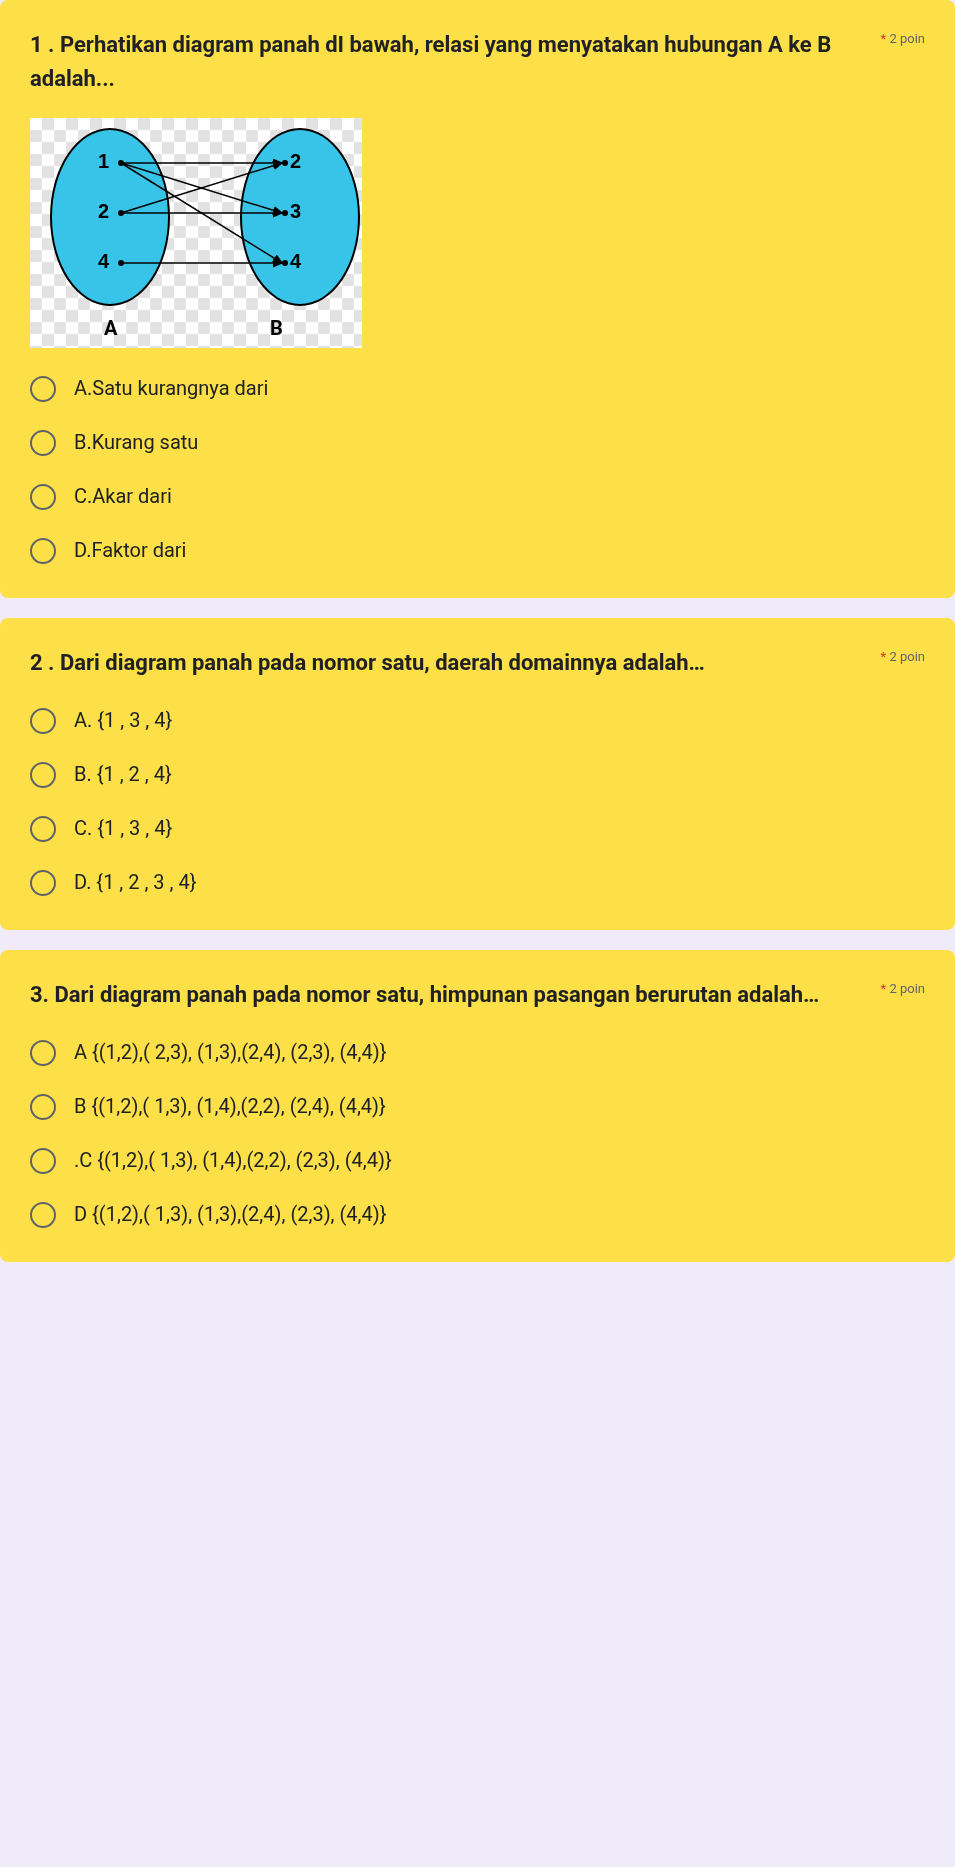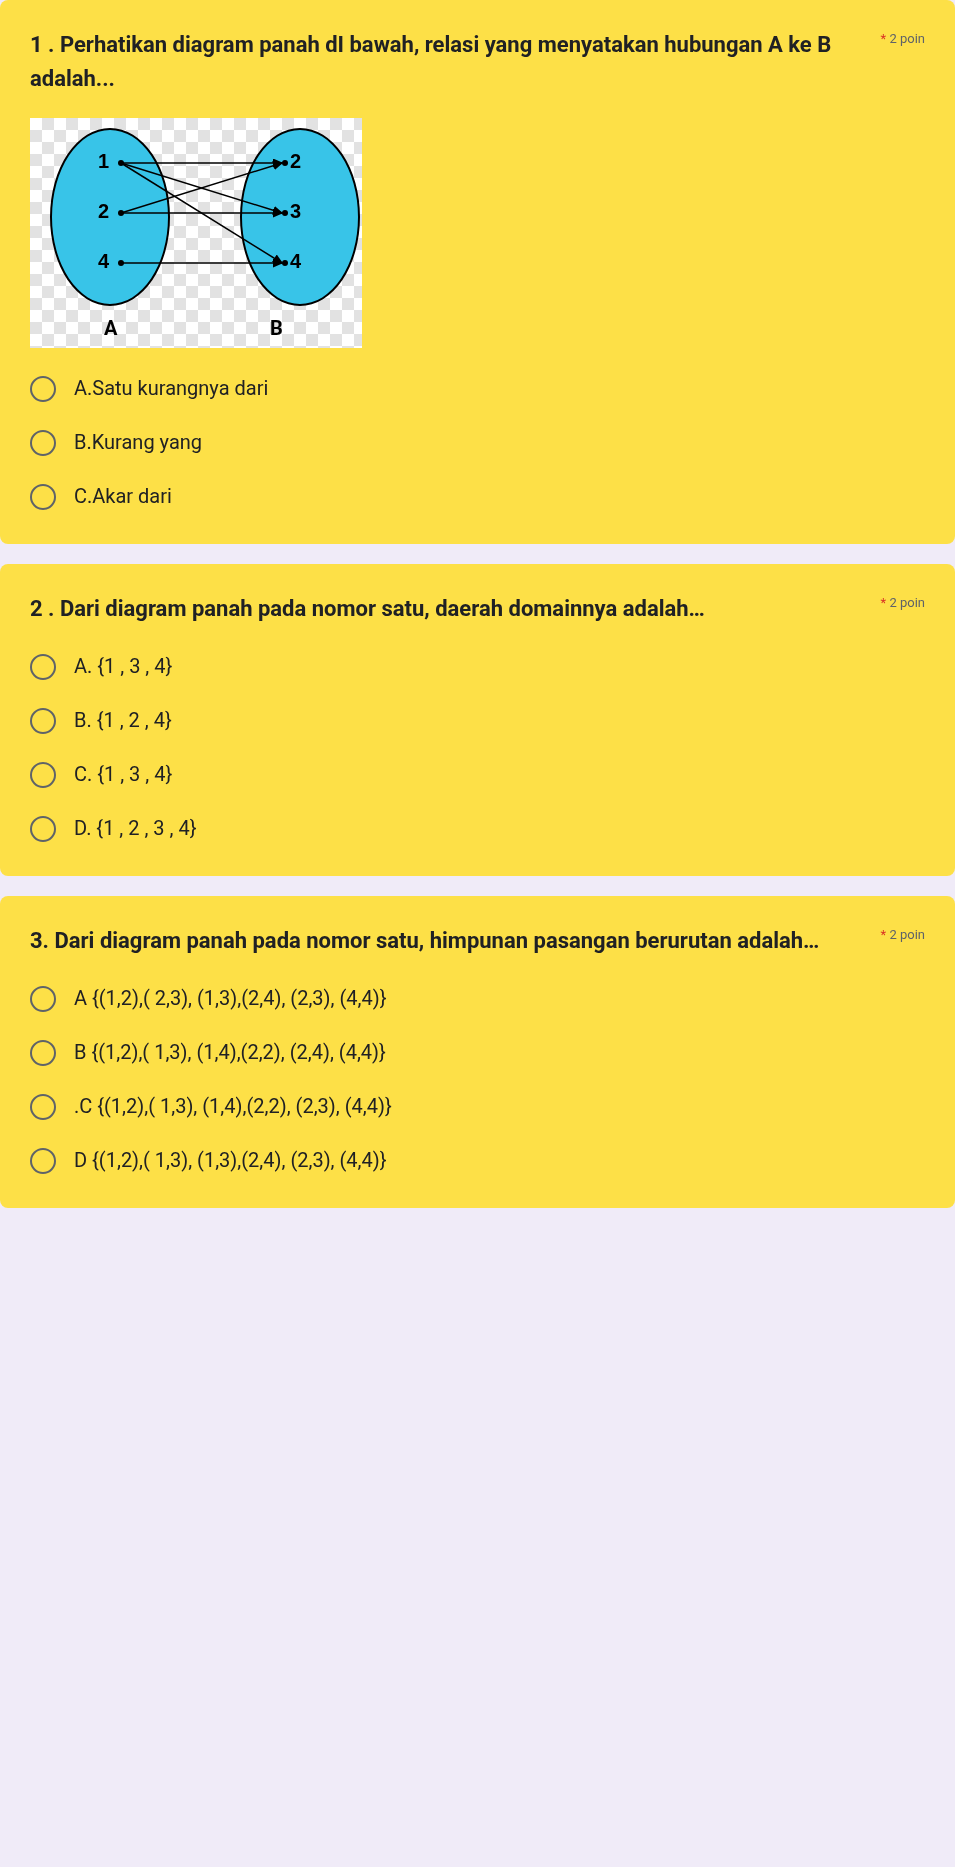--- a/index.html
+++ b/index.html
@@ -156,25 +156,29 @@
       <div class="setlbl" style="left:240px;">B</div>
     </div>
   </div>
 
   <div class="option">
     <div class="radio"></div>
     <div class="label">A.Satu kurangnya dari</div>
   </div>
   <div class="option">
     <div class="radio"></div>
-    <div class="label">B.Kurang yang</div>
+    <div class="label">B.Kurang satu</div>
   </div>
   <div class="option">
     <div class="radio"></div>
     <div class="label">C.Akar dari</div>
+  </div>
+  <div class="option">
+    <div class="radio"></div>
+    <div class="label">D.Faktor dari</div>
   </div>
 </div>
 
 <div class="card">
   <div class="q-header">
     <div class="q-title">2 . Dari diagram panah pada nomor satu, daerah domainnya adalah…</div>
     <div class="q-points"><span class="req">*</span> <span>2 poin</span></div>
   </div>
 
   <div class="option">

